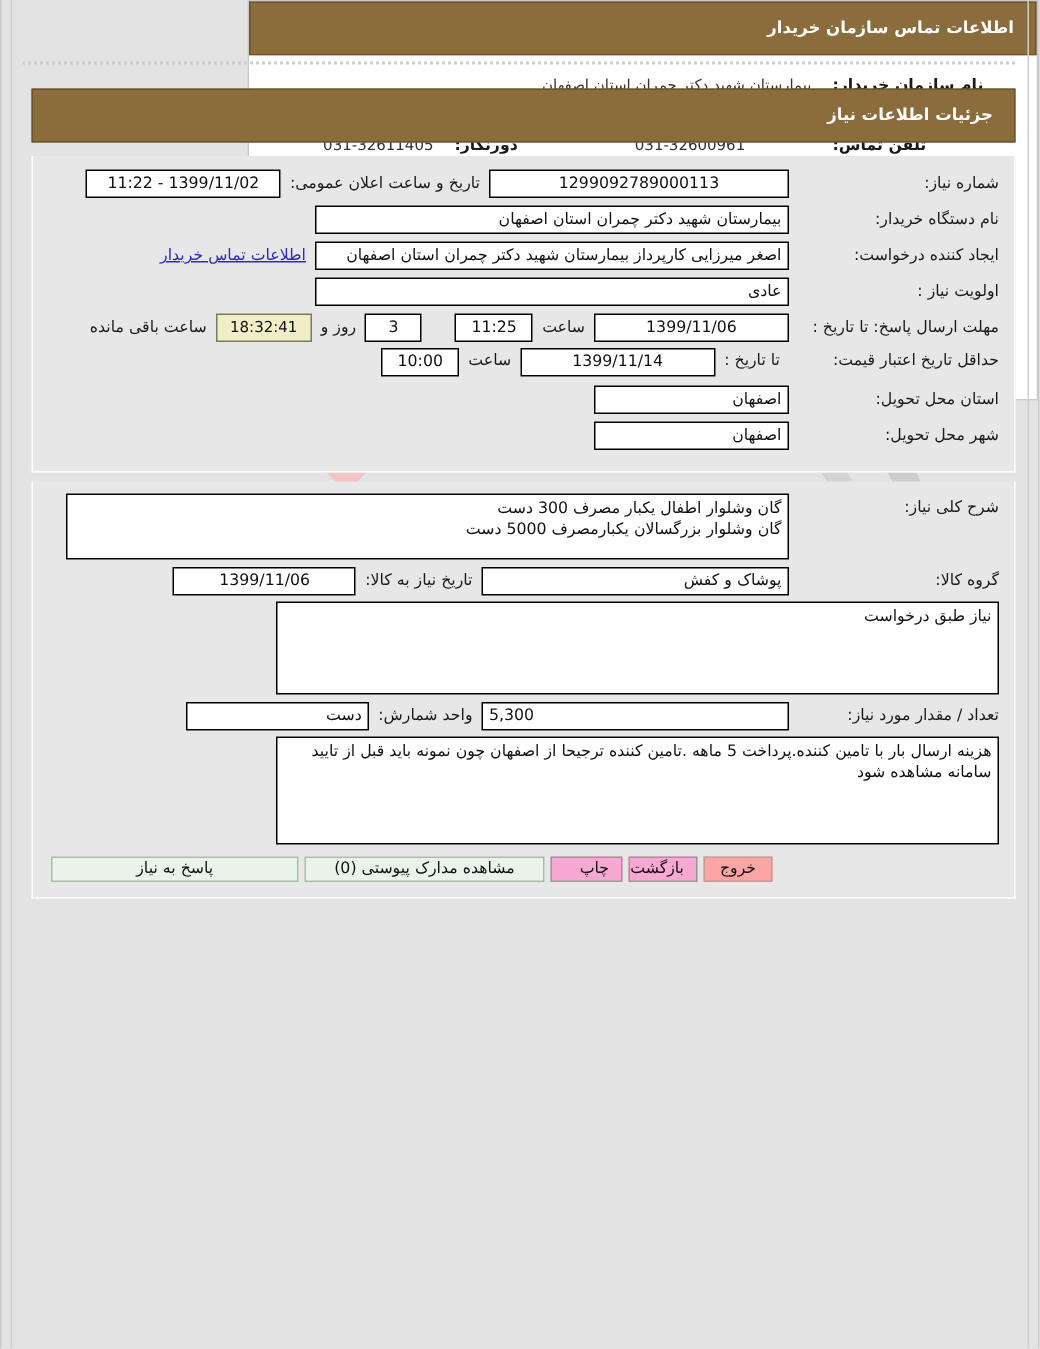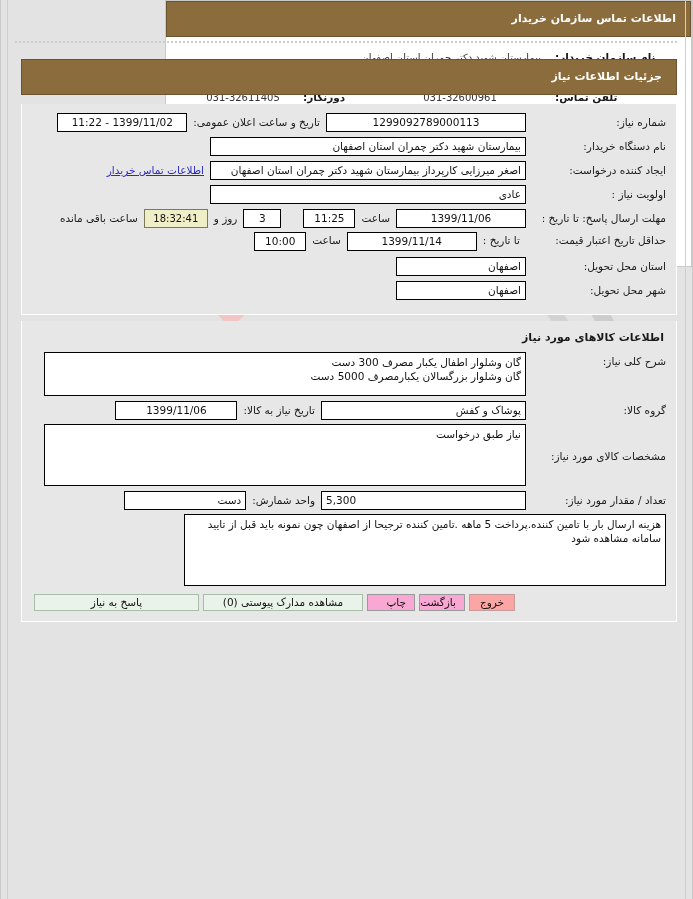--- a/index.html
+++ b/index.html
@@ -224,21 +224,21 @@
     font-size: 10.5px; font-weight: bold; color: #1a1a1a;
     text-align: left; white-space: nowrap;
   }
   .c-val {
     font-size: 10px; color: #333; padding: 0 14px;
     white-space: nowrap;
   }
   .c-lbl.w1 { width: 120px; flex: 0 0 120px; }
   .c-val.w1 { width: 190px; flex: 0 0 190px; text-align: center; }
   .c-lbl.w2 { width: 62px; flex: 0 0 62px; }
-  .c-val.w2 { width: 120px; flex: 0 0 120px; text-align: center; }
+  .c-val.w2 { width: 120px; flex: 0 0 120px; }
   .c-div { border-top: 1px solid #2b2b2b; margin: 14px 0 14px 0; }
   .c-head {
     font-size: 10.5px; font-weight: bold; color: #1a1a1a;
     text-align: right; margin-bottom: 12px;
   }
 </style>
 </head>
 <body>
 
 <div id="page">
@@ -311,37 +311,35 @@
 
       <div class="row">
         <div class="lbl lbl-w">شهر محل تحویل:</div>
         <div class="fld" style="width:130px">اصفهان</div>
       </div>
 
     </div>
 
     <div class="section">
 
-      <div class="sub-title">اطلاعات کالاهای مورد نیاز</div>
 
       <div class="row" style="align-items:flex-start">
         <div class="lbl lbl-w" style="padding-top:3px">شرح کلی نیاز:</div>
         <div class="area" style="width:482px;height:44px">گان وشلوار اطفال یکبار مصرف 300 دست
 گان وشلوار بزرگسالان یکبارمصرف 5000 دست</div>
       </div>
 
       <div class="row">
         <div class="lbl lbl-w">گروه کالا:</div>
         <div class="fld" style="width:205px">پوشاک و کفش</div>
         <div class="mini-lbl">تاریخ نیاز به کالا:</div>
         <div class="fld center" style="width:122px">1399/11/06</div>
       </div>
 
       <div class="row" style="align-items:flex-start">
-        <div class="lbl lbl-w" style="padding-top:26px">مشخصات کالای مورد نیاز:</div>
         <div class="area" style="width:482px;height:62px">نیاز طبق درخواست</div>
       </div>
 
       <div class="row">
         <div class="lbl lbl-w">تعداد / مقدار مورد نیاز:</div>
         <div class="fld num" style="width:205px">5,300</div>
         <div class="mini-lbl">واحد شمارش:</div>
         <div class="fld" style="width:122px">دست</div>
       </div>
 

